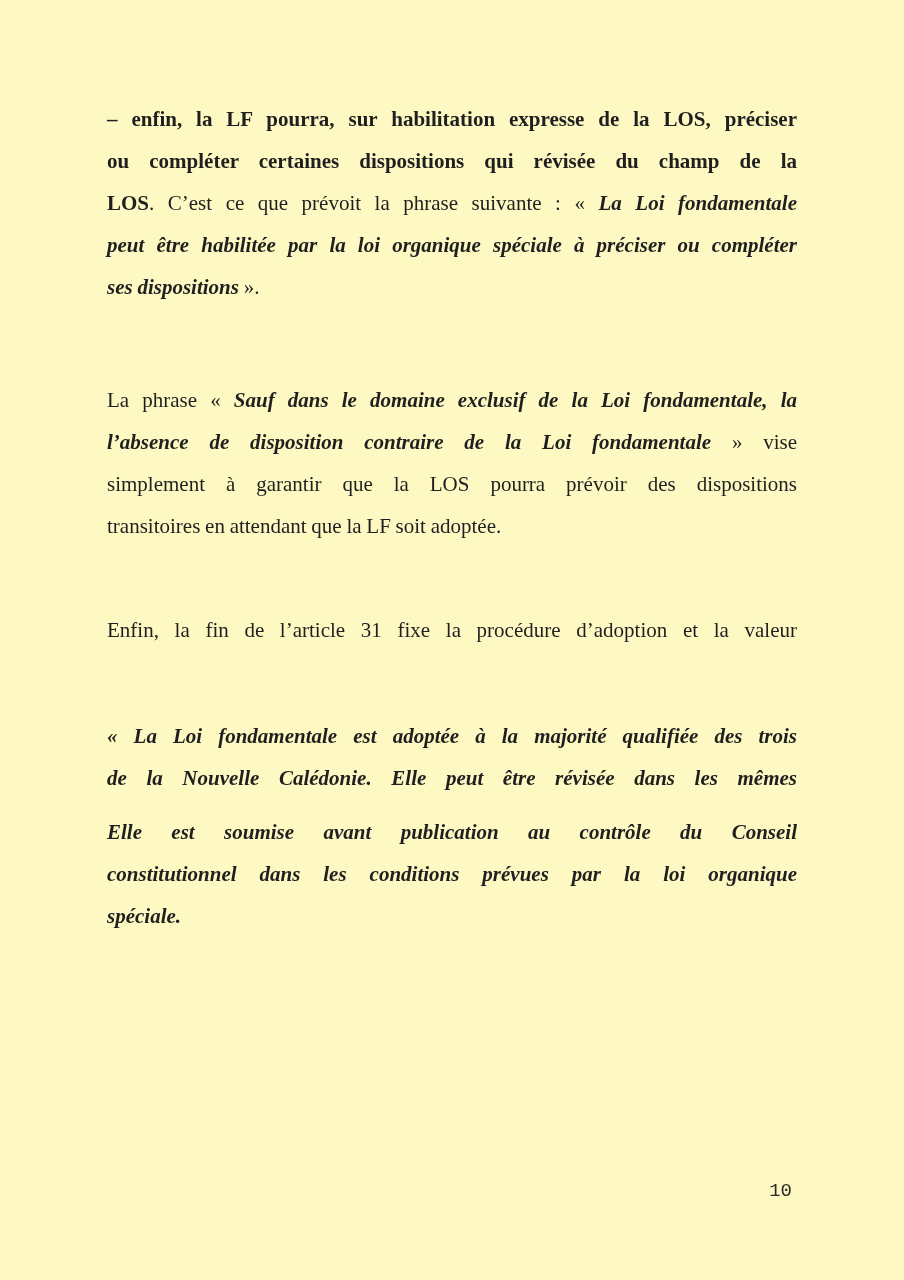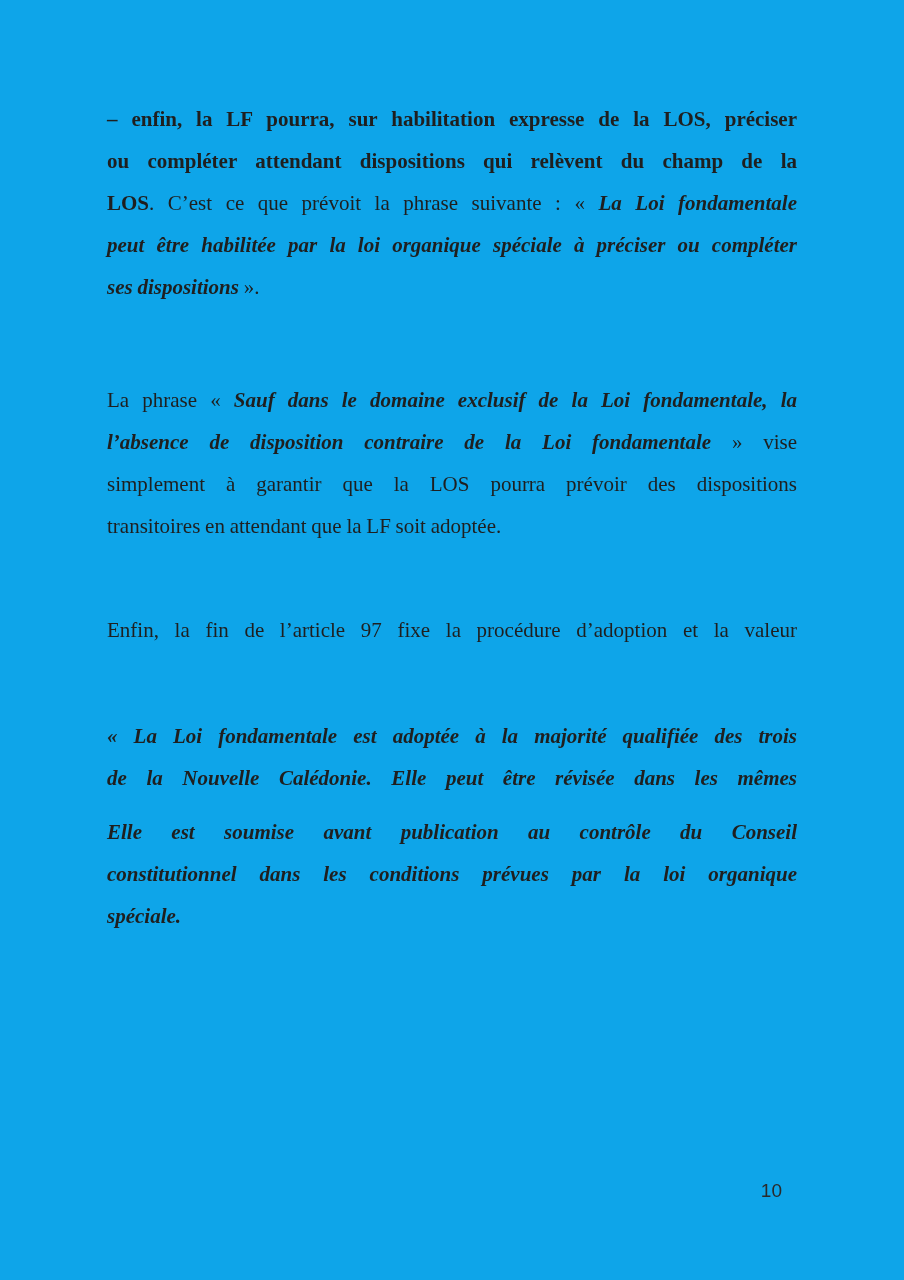--- a/index.html
+++ b/index.html
@@ -4,21 +4,21 @@
 <style>
   html, body {
     margin: 0;
     padding: 0;
     background: #ffffff;
   }
   .page {
     position: relative;
     width: 904px;
     height: 1280px;
-    background: #0ea5e9;
+    background: #fef9c3;
     overflow: hidden;
     font-family: "Liberation Serif", serif;
     color: #1f1f1f;
   }
   .text-body {
     position: absolute;
     left: 107px;
     top: 98px;
     width: 690px;
     font-size: 21px;
@@ -35,47 +35,47 @@
     word-spacing: -0.5px;
   }
   .line.last {
     text-align-last: left;
   }
   .seg-bold { font-weight: bold; }
   .seg-italic { font-style: italic; font-weight: bold; }
   .page-number {
     position: absolute;
     top: 1180px;
-    right: 122px;
-    font-family: Liberation Sans, sans-serif;
+    right: 112px;
+    font-family: Liberation Mono, monospace;
     font-size: 19px;
     line-height: 22px;
     color: #2a2a2a;
   }
 </style>
 </head>
 <body>
 
 <div class="page">
   <div class="text-body" id="text-body">
       <div class="paragraph">
         <div class="line"><span class="seg-bold">– enfin, la LF pourra, sur habilitation expresse de la LOS, préciser</span></div>
-        <div class="line"><span class="seg-bold">ou compléter attendant dispositions qui relèvent du champ de la</span></div>
+        <div class="line"><span class="seg-bold">ou compléter certaines dispositions qui révisée du champ de la</span></div>
         <div class="line"><span class="seg-bold">LOS</span><span class="seg-normal">. C’est ce que prévoit la phrase suivante : « </span><span class="seg-italic">La Loi fondamentale</span></div>
         <div class="line"><span class="seg-italic">peut être habilitée par la loi organique spéciale à préciser ou compléter</span></div>
         <div class="line last"><span class="seg-italic">ses dispositions</span><span class="seg-normal"> ».</span></div>
       </div>
       <div class="paragraph">
         <div class="line"><span class="seg-normal">La phrase « </span><span class="seg-italic">Sauf dans le domaine exclusif de la Loi fondamentale, la</span></div>
         <div class="line"><span class="seg-italic">l’absence de disposition contraire de la Loi fondamentale</span><span class="seg-normal"> » vise</span></div>
         <div class="line"><span class="seg-normal">simplement à garantir que la LOS pourra prévoir des dispositions</span></div>
         <div class="line last"><span class="seg-normal">transitoires en attendant que la LF soit adoptée.</span></div>
       </div>
       <div class="paragraph">
-        <div class="line"><span class="seg-normal">Enfin, la fin de l’article 97 fixe la procédure d’adoption et la valeur</span></div>
+        <div class="line"><span class="seg-normal">Enfin, la fin de l’article 31 fixe la procédure d’adoption et la valeur</span></div>
       </div>
       <div class="paragraph">
         <div class="line"><span class="seg-italic">« La Loi fondamentale est adoptée à la majorité qualifiée des trois</span></div>
         <div class="line"><span class="seg-italic">de la Nouvelle Calédonie. Elle peut être révisée dans les mêmes</span></div>
       </div>
       <div class="paragraph">
         <div class="line"><span class="seg-italic">Elle est soumise avant publication au contrôle du Conseil</span></div>
         <div class="line"><span class="seg-italic">constitutionnel dans les conditions prévues par la loi organique</span></div>
         <div class="line last"><span class="seg-italic">spéciale.</span></div>
       </div>

